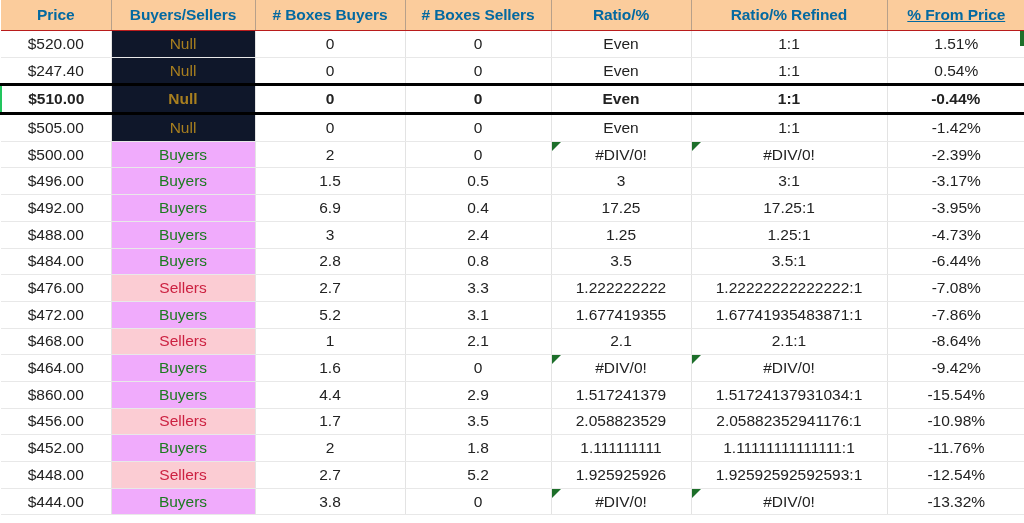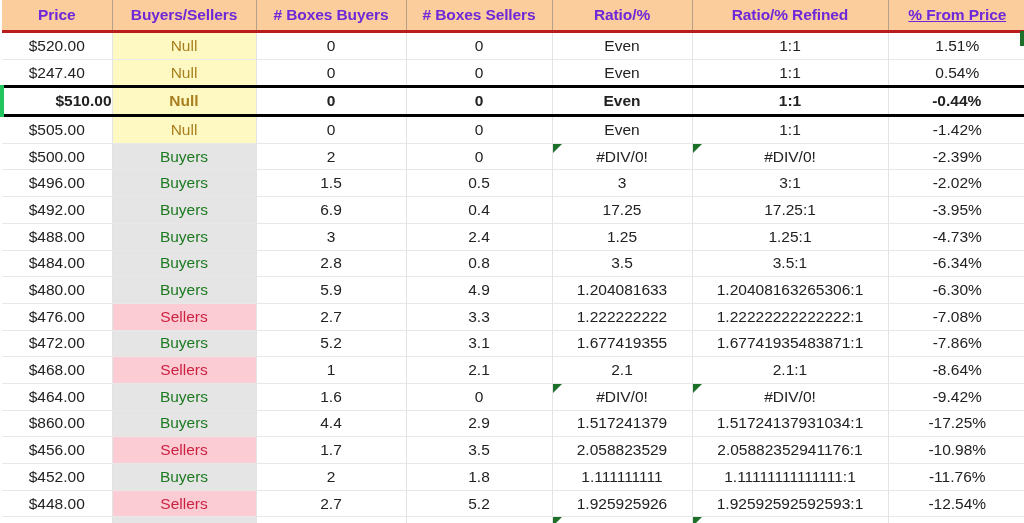--- a/index.html
+++ b/index.html
@@ -32,26 +32,26 @@
   table.grid col.c-bs         { width: 144px; }
   table.grid col.c-bb         { width: 150px; }
   table.grid col.c-sb         { width: 146px; }
   table.grid col.c-ratio      { width: 140px; }
   table.grid col.c-refined    { width: 196px; }
   table.grid col.c-pct        { width: 138px; }
 
   thead th {
     height: 30px;
     background: #fbcc9c;
-    color: #6d28d9;
+    color: #0369a1;
     font-weight: bold;
     font-size: 15.5px;
     text-align: center;
     border-right: 1px solid #b7a08a;
-    border-bottom: 3px solid #b91c1c;
+    border-bottom: 1px solid #b91c1c;
     padding: 0;
     vertical-align: middle;
     white-space: nowrap;
     letter-spacing: -0.1px;
   }
   thead th:last-child { border-right: none; text-decoration: underline; }
 
   tbody td {
     height: 25.7px;
     font-size: 15.5px;
@@ -61,31 +61,31 @@
     border-bottom: 1px solid #e8e8e8;
     padding: 0;
     vertical-align: middle;
     white-space: nowrap;
     overflow: hidden;
     position: relative;
   }
   tbody td:last-child { border-right: none; }
 
   
-  td.cat-null    { background: #fef9c3; color: #a87f1f; }
-  td.cat-buyers  { background: #e5e5e5; color: #1d7a21; }
+  td.cat-null    { background: #0f172a; color: #a87f1f; }
+  td.cat-buyers  { background: #f0abfc; color: #1d7a21; }
   td.cat-sellers { background: #fbccd3; color: #cc2141; }
 
   
   tr.row-highlight td {
     font-weight: bold;
     border-top: 3px solid #000000;
     border-bottom: 3px solid #000000;
   }
-  tr.row-highlight td.edge-left  { border-left: 4px solid #22c55e; text-align: right; }
+  tr.row-highlight td.edge-left  { border-left: 2px solid #22c55e; }
   tr.row-highlight td.edge-right { border-right: 2px solid #0f766e; }
 
   
   .err-flag {
     position: absolute;
     top: 0;
     left: 0;
     width: 0;
     height: 0;
     border-top: 9px solid #1d6f2a;
@@ -175,21 +175,21 @@
           <td><span class="err-flag"></span>#DIV/0!</td>
           <td class="edge-right">-2.39%</td>
         </tr>
         <tr>
           <td class="edge-left">$496.00</td>
           <td class="cat-buyers">Buyers</td>
           <td>1.5</td>
           <td>0.5</td>
           <td>3</td>
           <td>3:1</td>
-          <td class="edge-right">-2.02%</td>
+          <td class="edge-right">-3.17%</td>
         </tr>
         <tr>
           <td class="edge-left">$492.00</td>
           <td class="cat-buyers">Buyers</td>
           <td>6.9</td>
           <td>0.4</td>
           <td>17.25</td>
           <td>17.25:1</td>
           <td class="edge-right">-3.95%</td>
         </tr>
@@ -202,30 +202,21 @@
           <td>1.25:1</td>
           <td class="edge-right">-4.73%</td>
         </tr>
         <tr>
           <td class="edge-left">$484.00</td>
           <td class="cat-buyers">Buyers</td>
           <td>2.8</td>
           <td>0.8</td>
           <td>3.5</td>
           <td>3.5:1</td>
-          <td class="edge-right">-6.34%</td>
-        </tr>
-        <tr>
-          <td class="edge-left">$480.00</td>
-          <td class="cat-buyers">Buyers</td>
-          <td>5.9</td>
-          <td>4.9</td>
-          <td>1.204081633</td>
-          <td>1.20408163265306:1</td>
-          <td class="edge-right">-6.30%</td>
+          <td class="edge-right">-6.44%</td>
         </tr>
         <tr>
           <td class="edge-left">$476.00</td>
           <td class="cat-sellers">Sellers</td>
           <td>2.7</td>
           <td>3.3</td>
           <td>1.222222222</td>
           <td>1.22222222222222:1</td>
           <td class="edge-right">-7.08%</td>
         </tr>
@@ -256,21 +247,21 @@
           <td><span class="err-flag"></span>#DIV/0!</td>
           <td class="edge-right">-9.42%</td>
         </tr>
         <tr>
           <td class="edge-left">$860.00</td>
           <td class="cat-buyers">Buyers</td>
           <td>4.4</td>
           <td>2.9</td>
           <td>1.517241379</td>
           <td>1.51724137931034:1</td>
-          <td class="edge-right">-17.25%</td>
+          <td class="edge-right">-15.54%</td>
         </tr>
         <tr>
           <td class="edge-left">$456.00</td>
           <td class="cat-sellers">Sellers</td>
           <td>1.7</td>
           <td>3.5</td>
           <td>2.058823529</td>
           <td>2.05882352941176:1</td>
           <td class="edge-right">-10.98%</td>
         </tr>

